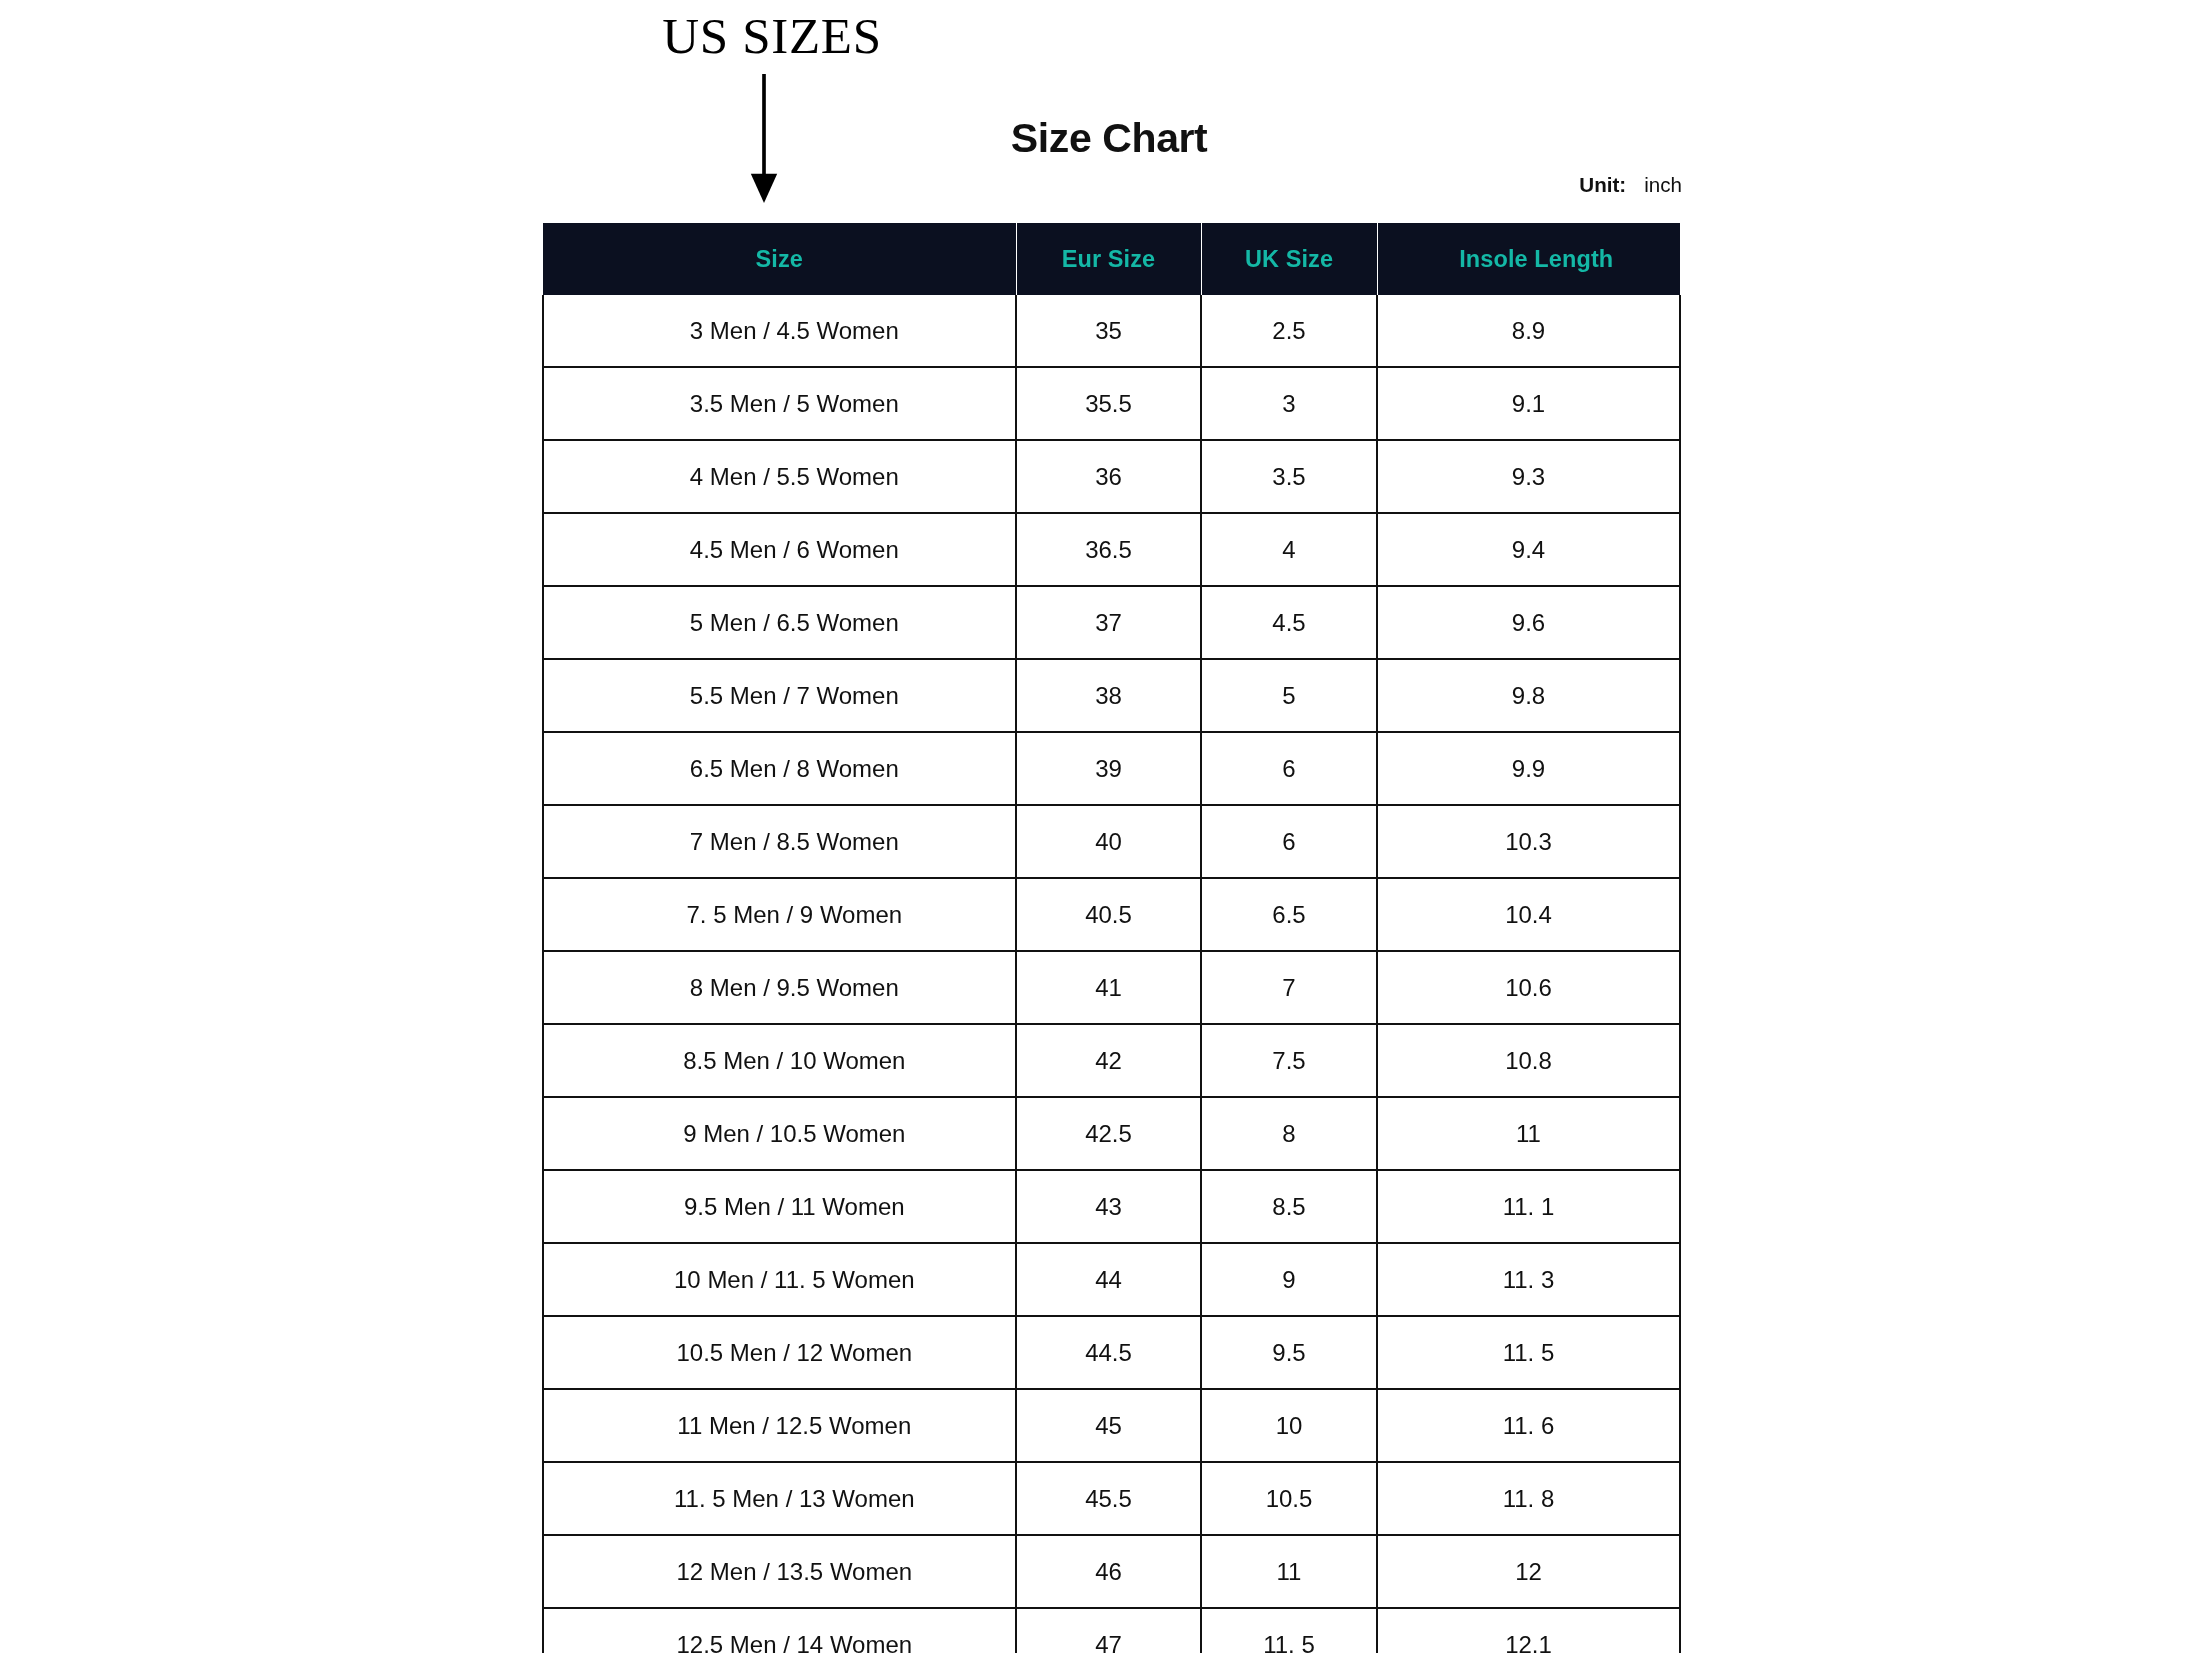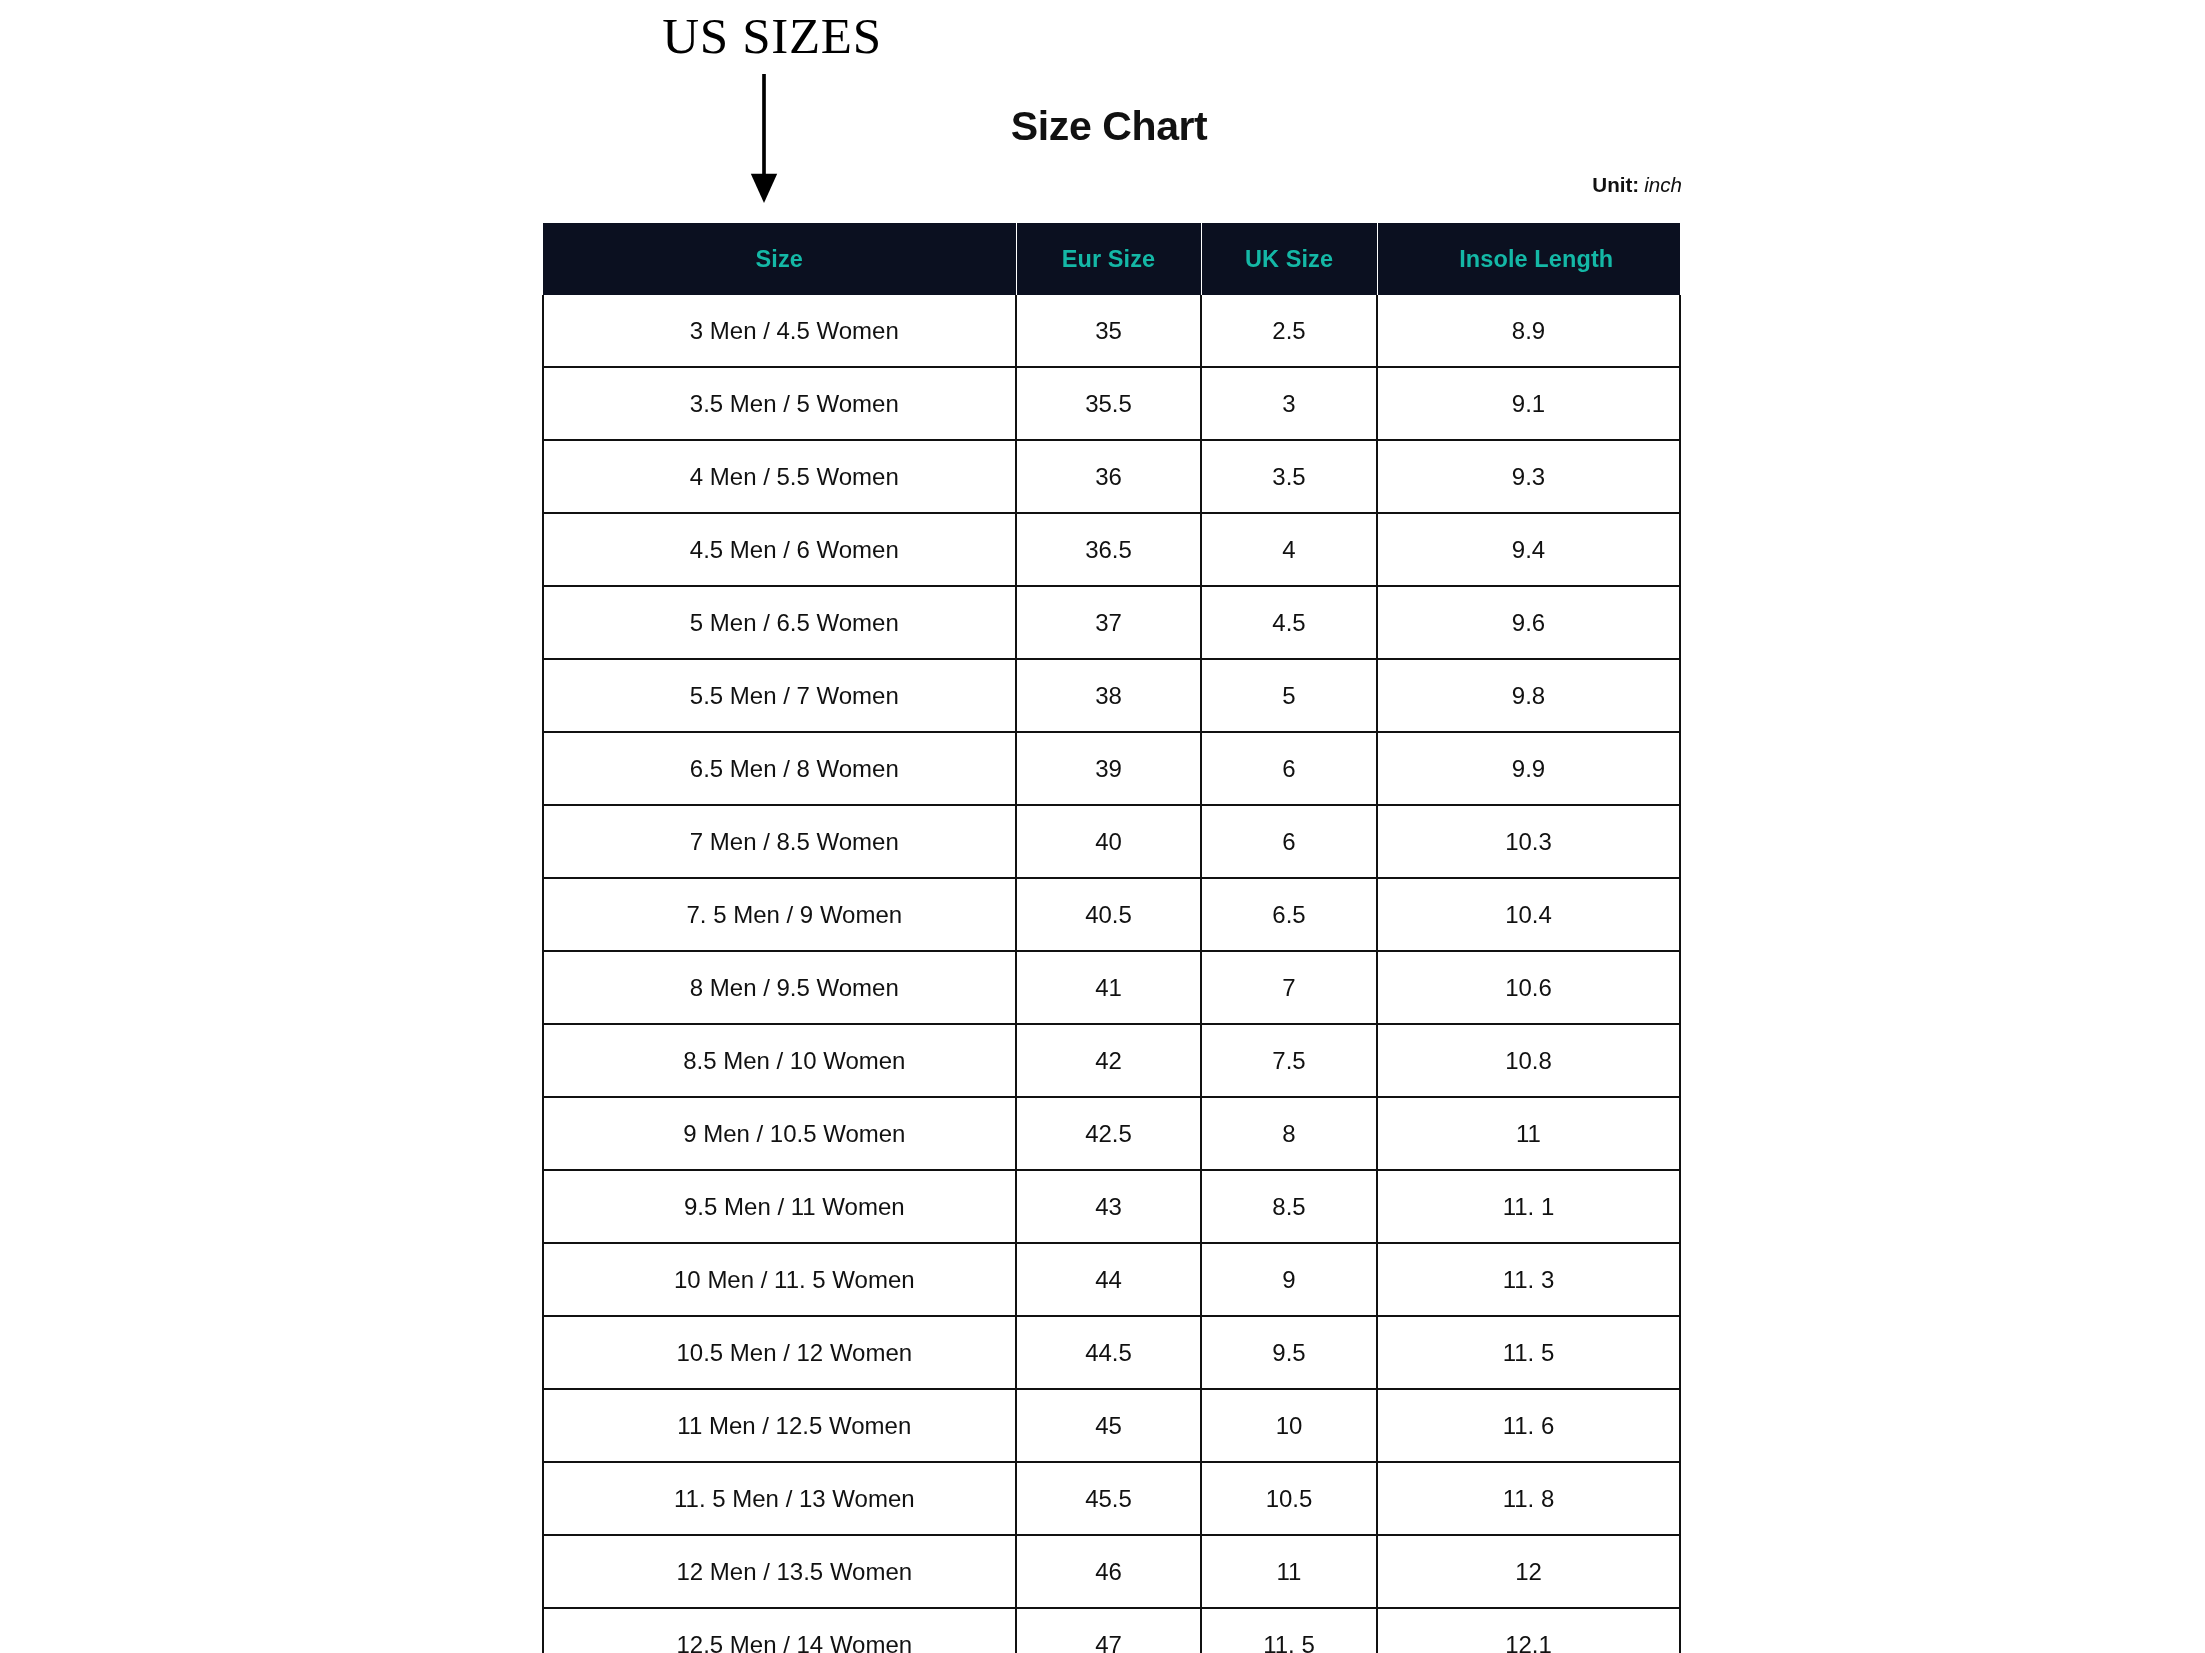--- a/index.html
+++ b/index.html
@@ -49,38 +49,38 @@
     top: 103px;
     text-align: center;
     font-size: 41px;
     font-weight: bold;
     color: #111111;
     letter-spacing: -0.4px;
   }
   .title-shift {
     display: inline-block;
     transform: translateX(6.6px);
+    margin-top: 12px;
   }
 
   
   .unit-line {
     position: absolute;
     right: 523px;
     top: 173px;
     font-size: 20.6px;
     color: #111111;
     white-space: nowrap;
   }
   .unit-line .unit-key {
     font-weight: bold;
   }
   .unit-line .unit-val {
     font-weight: normal;
-    margin-left: 5px;
-    font-style: italic;
+    margin-left: 18px;
   }
 
   
   .table-wrap {
     position: absolute;
     left: 542px;
     top: 223px;
     width: 1137px;
   }
   table.size-chart {

